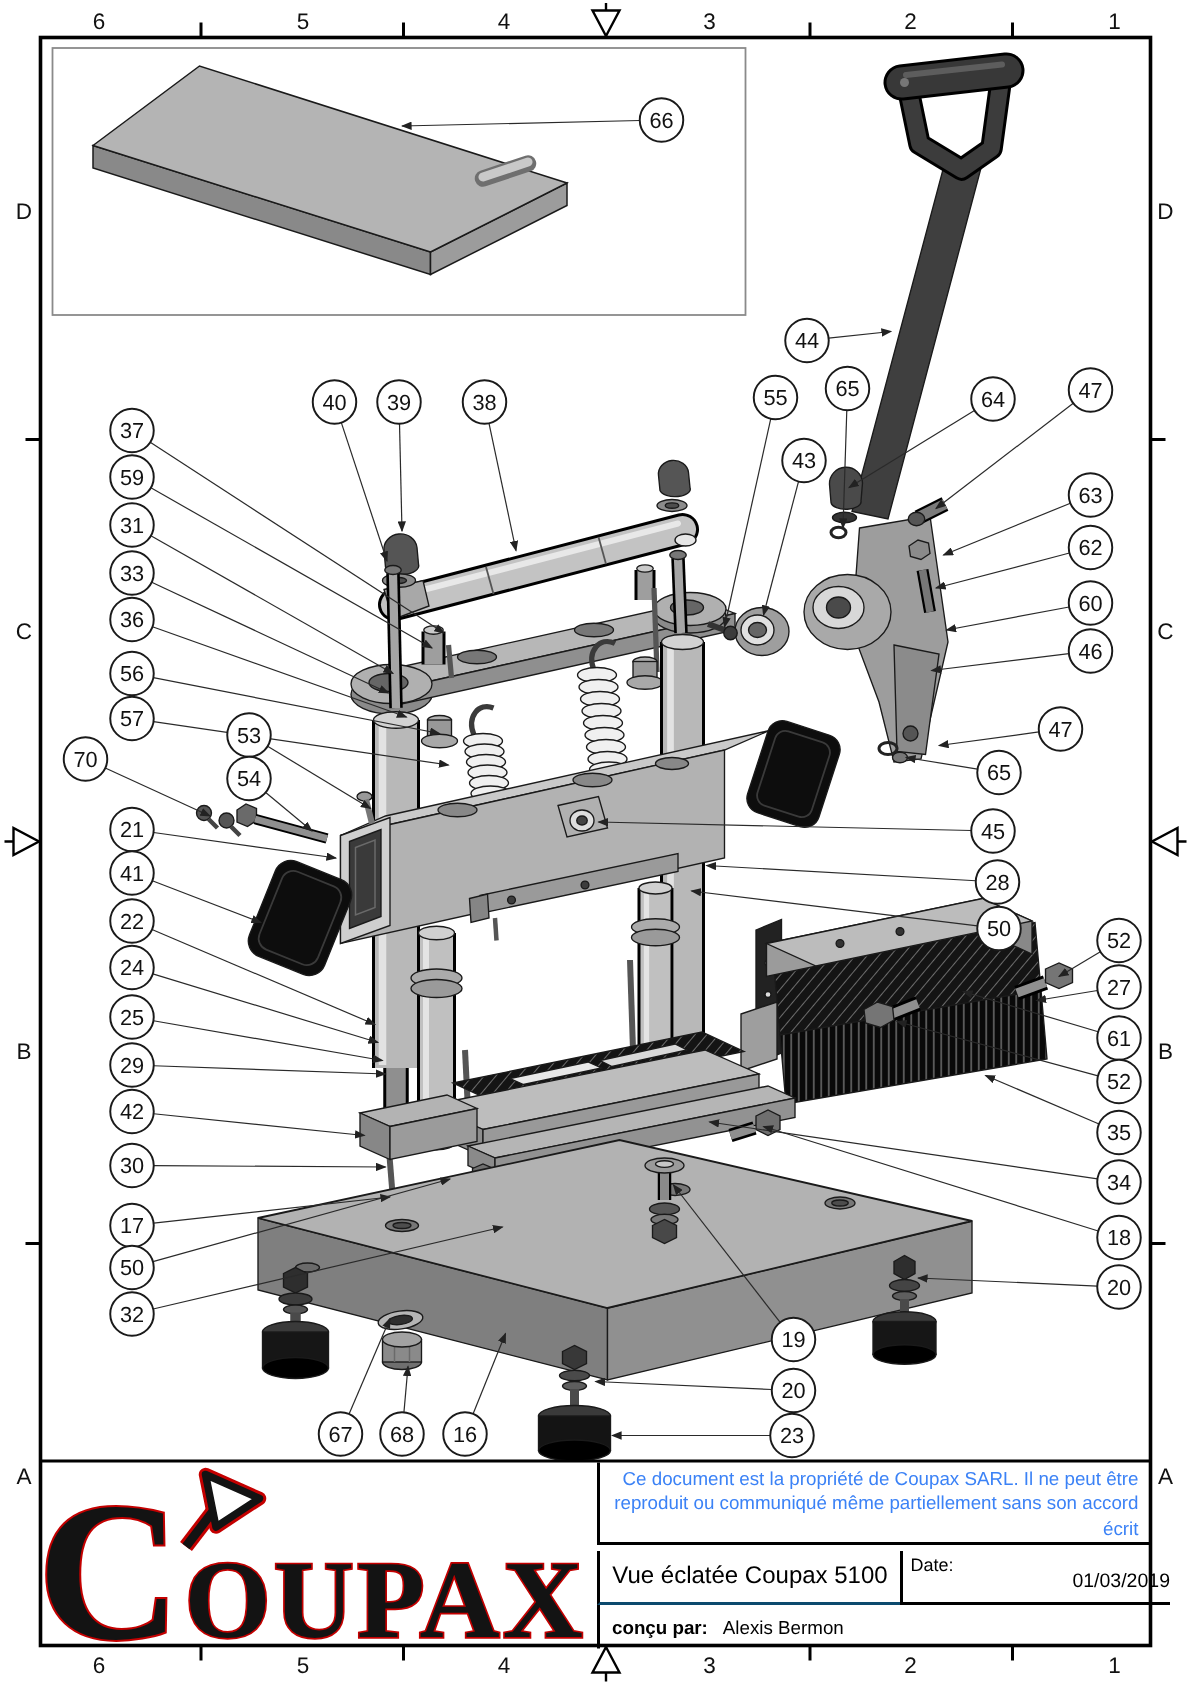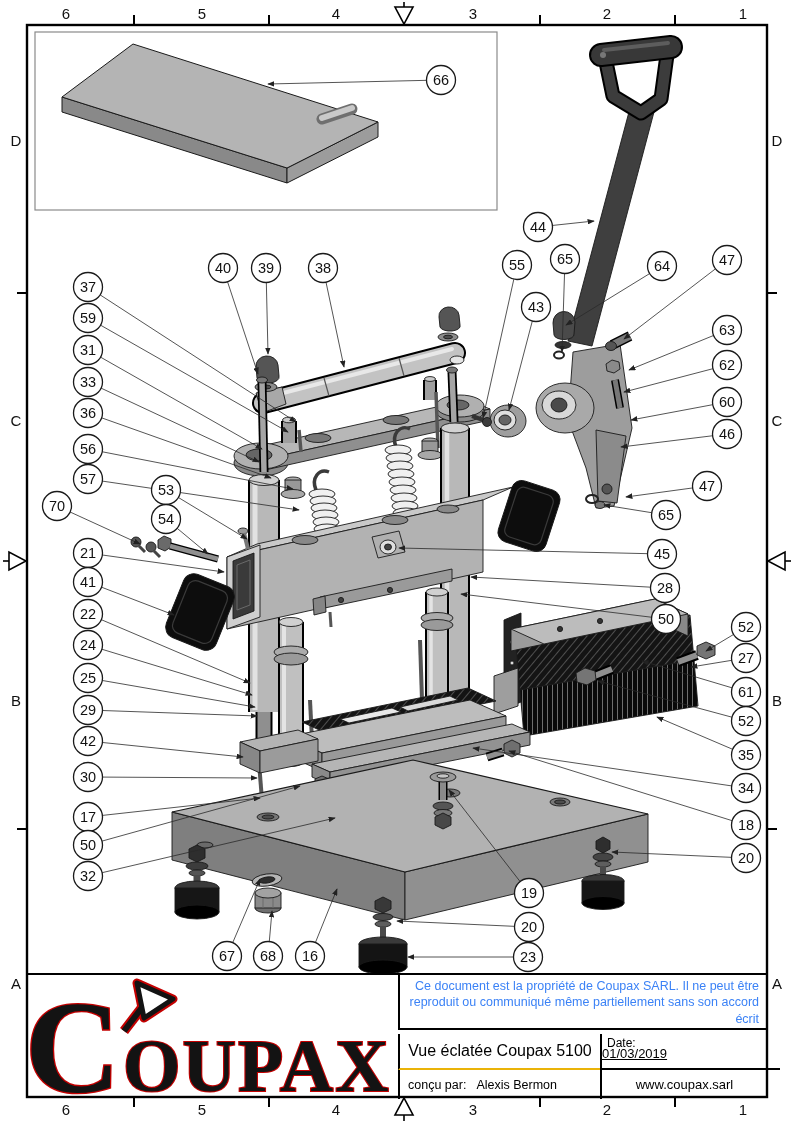--- a/index.html
+++ b/index.html
@@ -4,28 +4,28 @@
 <style>
   html,body{margin:0;padding:0;background:#fff;}
   #page{position:relative;width:794px;height:1123px;background:#fff;overflow:hidden;
         font-family:"Liberation Sans",sans-serif;}
   svg{position:absolute;left:0;top:0;}
   #tblock{position:absolute;left:27px;top:973px;width:740px;height:124px;
           border-top:2px solid #000;box-sizing:border-box;font-family:"Liberation Sans",sans-serif;}
   .cell{position:absolute;box-sizing:border-box;}
   #prop{left:371px;top:0;width:369px;height:55px;border-left:2px solid #000;border-bottom:2px solid #000;
         font-size:12.5px;text-align:right;padding:3px 8px 0 8px;line-height:1.3;color:#3b82f6;}
-  #ttl{left:371px;top:59px;width:202px;height:36px;border-left:2px solid #000;border-bottom:2px solid #eab308;
+  #ttl{left:371px;top:59px;width:202px;height:36px;border-left:2px solid #000;border-bottom:2px solid #0c4a6e;
        font-size:16px;display:flex;align-items:center;justify-content:center;color:#000;}
   #datec{left:573px;top:59px;width:180px;height:36px;border-left:2px solid #000;border-bottom:2px solid #000;}
   #datec .lab{position:absolute;left:5px;top:2px;font-size:12px;}
-  #datec .val{position:absolute;left:0;top:12px;width:100%;text-align:left;font-size:13px;text-decoration:underline;}
+  #datec .val{position:absolute;left:0;top:12px;width:100%;text-align:right;font-size:13px;}
   #conc{left:371px;top:95px;width:202px;height:29px;border-left:2px solid #000;font-size:12.5px;
         display:flex;align-items:center;}
-  #conc .lab{margin-left:8px;}
+  #conc .lab{margin-left:8px;font-weight:bold;}
   #conc .val{margin-left:10px;}
   #webc{left:573px;top:95px;width:167px;height:29px;border-left:2px solid #000;font-size:13px;
         display:flex;align-items:center;justify-content:center;}
   #logocell{left:0;top:0;width:371px;height:124px;}
   text.gridlab{font-family:"Liberation Sans",sans-serif;font-size:15px;fill:#111;}
   text.balloon{font-family:"Liberation Sans",sans-serif;font-size:14.5px;fill:#111;}
 </style>
 </head>
 <body>
 
@@ -700,15 +700,14 @@
   <div class="cell" id="prop">Ce document est la propriété de Coupax SARL. Il ne peut être reproduit ou communiqué même partiellement sans son accord écrit</div>
   <div class="cell" id="ttl">Vue éclatée Coupax 5100</div>
   <div class="cell" id="datec">
     <span class="lab">Date:</span>
     <span class="val">01/03/2019</span>
   </div>
   <div class="cell" id="conc">
     <span class="lab">conçu par:</span>
     <span class="val">Alexis Bermon</span>
   </div>
-  <div class="cell" id="webc">www.coupax.sarl</div>
 </div>
 </div>
 
 </body></html>

